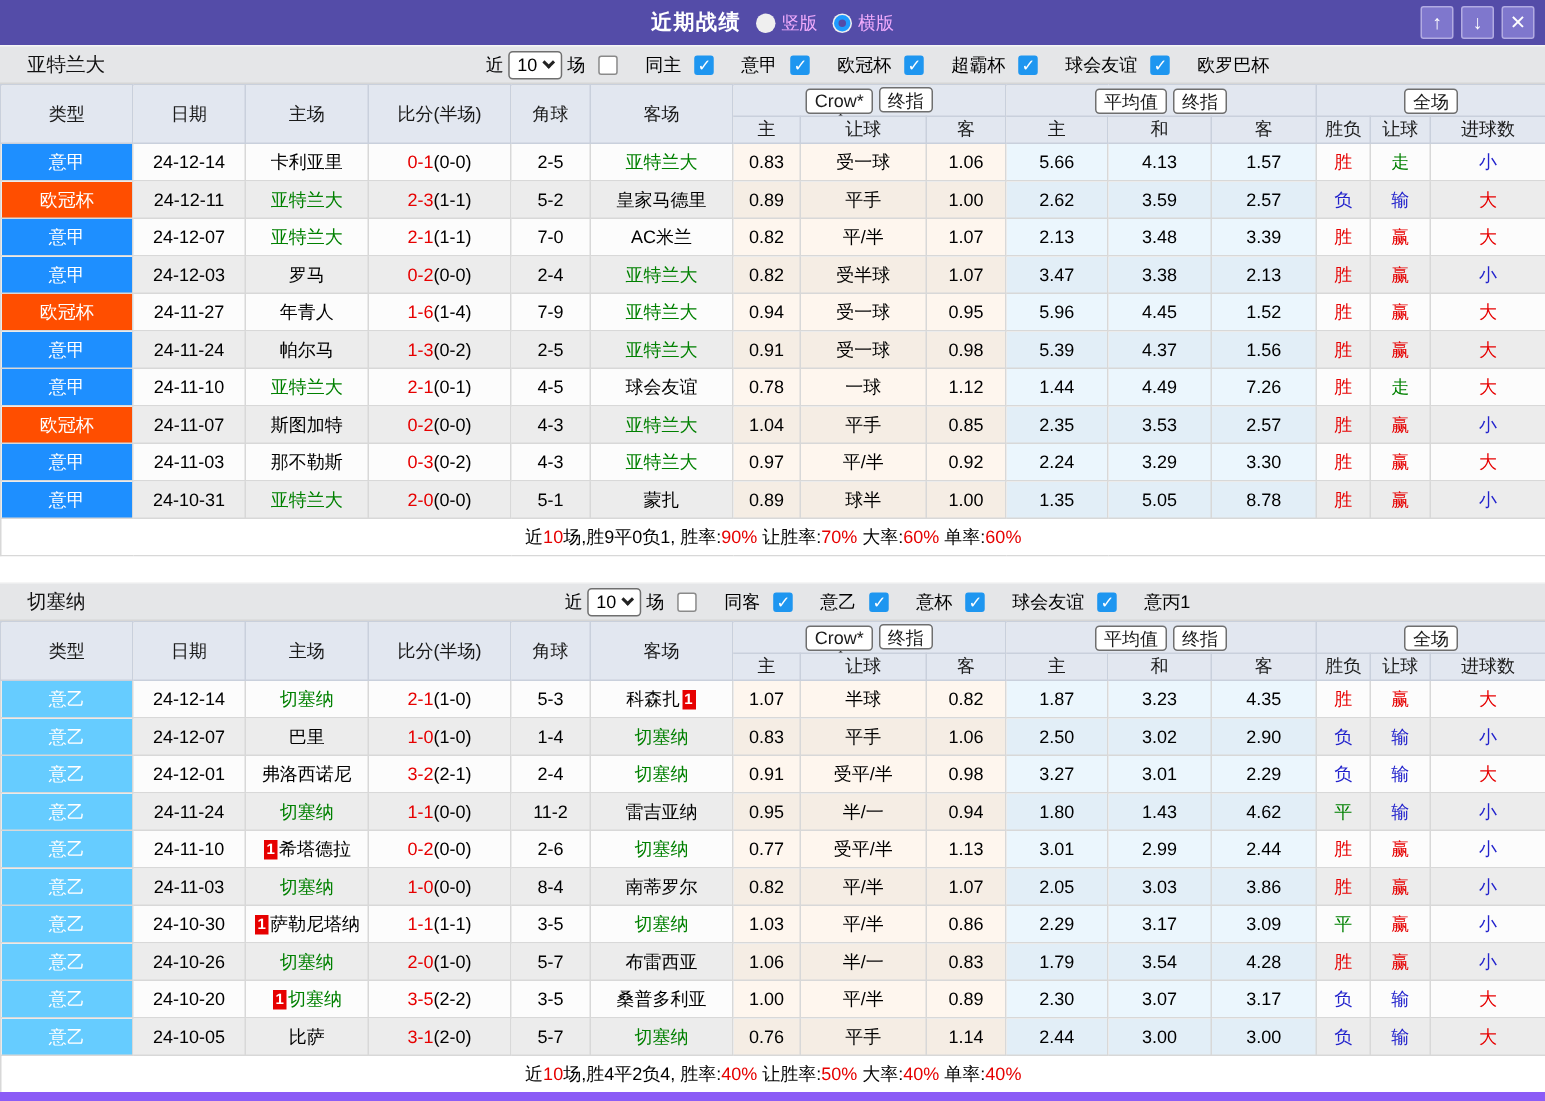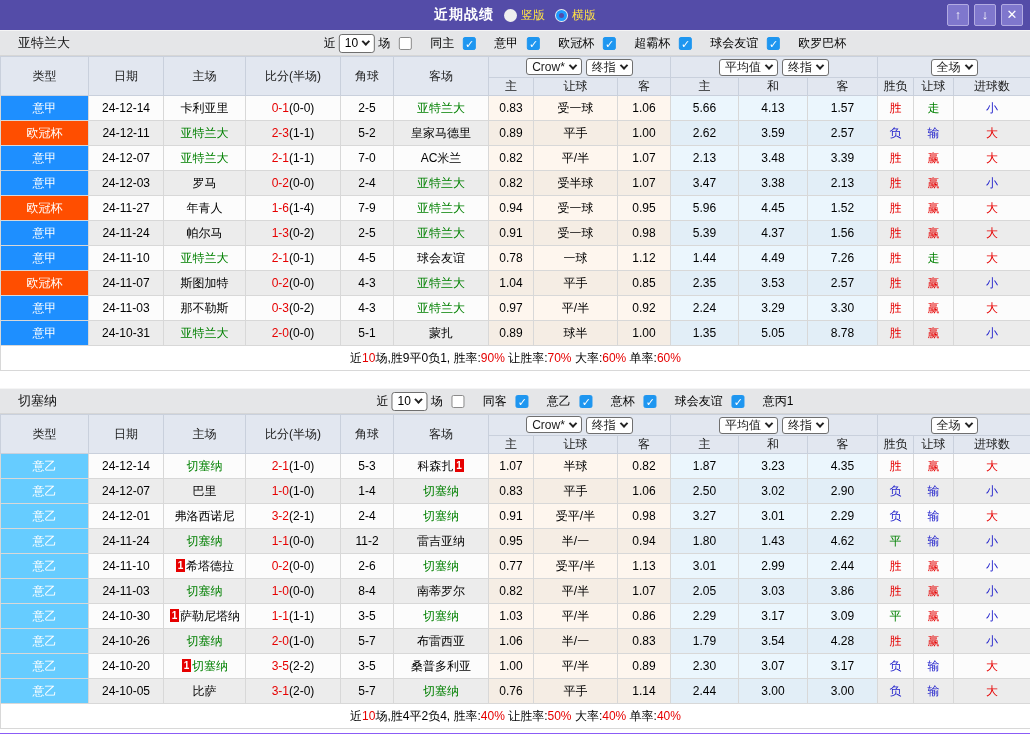--- a/index.html
+++ b/index.html
@@ -1,27 +1,27 @@
 <!DOCTYPE html>
 <html><head>
 <meta charset="utf-8">
 <style>
   * { box-sizing: border-box; }
   html,body { margin:0; padding:0; background:#fff; }
   .window {
     width:1030px; height:734px; background:#fff; overflow:hidden;
     font-family:"Liberation Sans","DejaVu Sans",sans-serif; font-size:12px; color:#000;
-    border-bottom:1px solid #8b5cf6;
+    border-bottom:6px solid #8b5cf6;
   }
   
   .titlebar { height:30px; background:#544CA8; position:relative;
     display:flex; align-items:center; justify-content:center; }
   .tb-center { display:flex; align-items:center; gap:10px; color:#fff; }
   .tb-title { font-size:14px; font-weight:bold; letter-spacing:1px; }
-  .radio { display:inline-flex; align-items:center; gap:4px; cursor:pointer; font-size:12px; color:#fde047; }
+  .radio { display:inline-flex; align-items:center; gap:4px; cursor:pointer; font-size:12px; color:#f0abfc; }
   .rdot { width:13px; height:13px; border-radius:50%; background:#efefef; display:inline-block; position:relative; }
   .rdot.ring::after { content:""; position:absolute; inset:1px; border-radius:50%;
     border:3px solid #1E9BFF; background:#544CA8; }
   .tb-btns { position:absolute; right:7px; top:4px; display:flex; gap:5px; }
   .tb-btn { width:22px; height:22px; background:#7F77CD; border:1px solid #B2ABE2; border-radius:2px;
     color:#fff; font-weight:bold; font-size:13px; text-align:center; line-height:20px; cursor:pointer; }
   
   .band { height:26px; background:#E5E6E8; border-top:1px solid #f5f5f5; border-bottom:1px solid #d6d6d6;
     position:relative; display:flex; align-items:center; }
   .team { position:absolute; left:18px; font-size:13px; color:#111; }
@@ -35,21 +35,21 @@
     display:inline-block; margin:0 1px 0 6px; vertical-align:-2px; cursor:pointer;
     font-size:11px; line-height:13px; text-align:center; color:#fff; }
   .cb.on { background:#1E96F0; border-color:#1E96F0; }
   .chk-label { margin-left:14px; }
   
   table { border-collapse:collapse; table-layout:fixed; width:1030px; }
   th, td { border:1px solid #D8D8D8; text-align:center; padding:0; white-space:nowrap; overflow:hidden; }
   thead th { background:#E2E7F0; border-color:#C9D0DC; font-weight:normal; color:#1a1a1a; }
   .hr1 th { height:21px; }
   .hr2 th { height:16px; font-size:12px; }
-  .grp .sel { height:17px; margin:0 2px; }
+  .grp .sel { height:17px; margin:0 2px;flex-direction:column; }
   tbody td { height:25px; }
   tbody tr:nth-child(odd) td.ntl { background:#FCFCFC; }
   tbody tr:nth-child(even) td.ntl { background:#ECECEC; }
   tbody tr:nth-child(odd) td.cream { background:#FEF6EE; }
   tbody tr:nth-child(even) td.cream { background:#F5EDE4; }
   tbody tr:nth-child(odd) td.lblue { background:#EBF6FD; }
   tbody tr:nth-child(even) td.lblue { background:#E2EEF7; }
   td.type { color:#fff; }
   .lg-blue { background:#1E8FFF; }
   .lg-orange { background:#FF4E00; }

